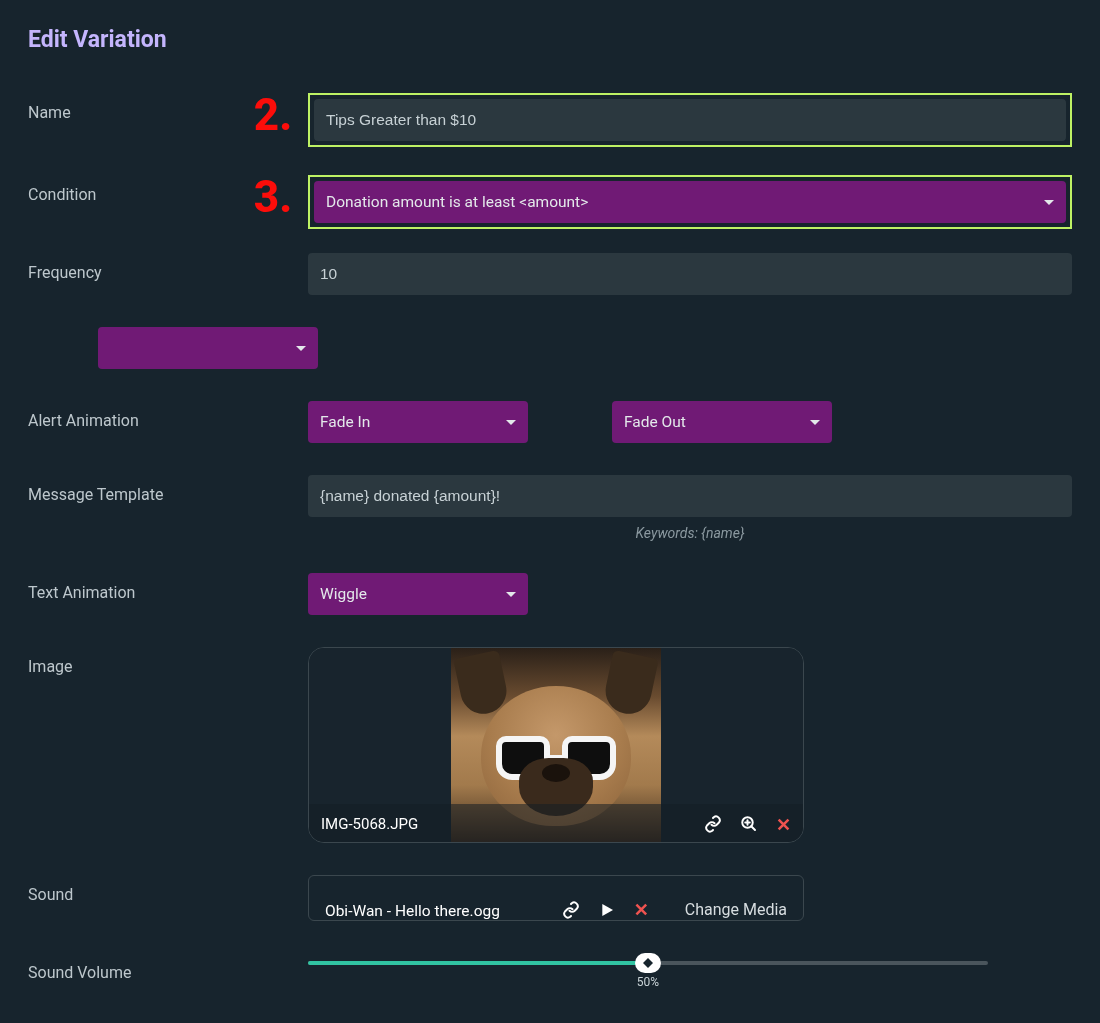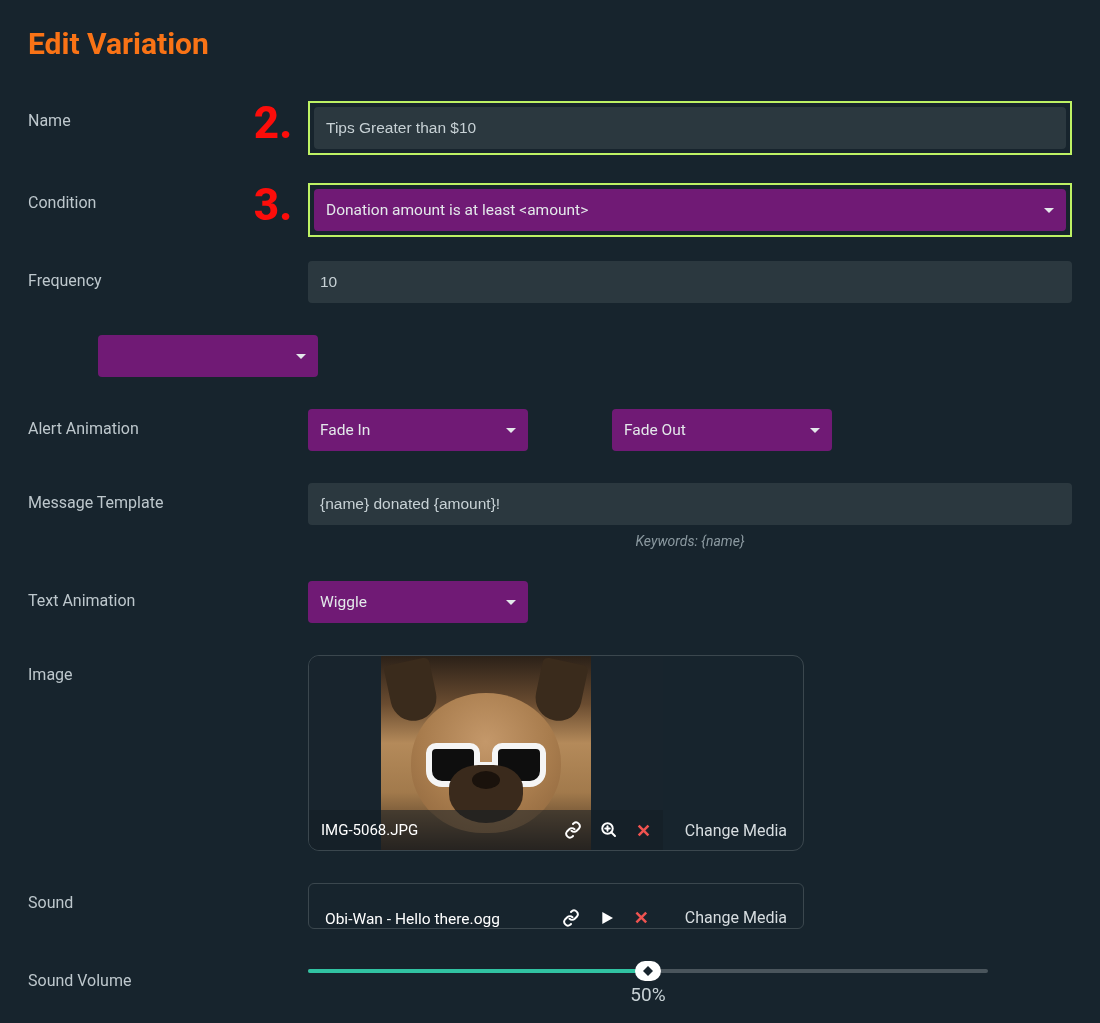--- a/index.html
+++ b/index.html
@@ -7,23 +7,23 @@
     background: #17242d;
     color: #e3e8ea;
     font-family: -apple-system, BlinkMacSystemFont, "Segoe UI", Roboto, Arial, sans-serif;
     font-size: 15px;
     width: 1100px;
     height: 1023px;
     overflow: hidden;
   }
   .container { padding: 26px 28px; }
   .title {
-    font-size: 30px;
+    font-size: 23px;
     font-weight: 700;
-    color: #f97316;
+    color: #c4b5fd;
     margin-bottom: 40px;
   }
   .row {
     display: flex;
     align-items: flex-start;
     margin-bottom: 32px;
   }
   .label-col {
     width: 210px;
     flex-shrink: 0;
@@ -84,26 +84,27 @@
   .anim-selects { display: flex; gap: 84px; }
   .hint {
     color: #8b99a0;
     font-style: italic;
     font-size: 14px;
     margin-top: 8px;
     text-align: center;
   }
   .media-box {
     border: 1px solid #3b474e;
-    border-radius: 11px;
+    border-radius: 16px;
     width: 496px;
     height: 196px;
     position: relative;
     overflow: hidden;
     display: flex;
+    flex-direction: column;
   }
   .media-preview {
     flex: 1;
     background: #18242d;
     position: relative;
     display: flex;
     align-items: center;
     justify-content: center;
   }
   .dog {
@@ -234,21 +235,21 @@
     width: 0; height: 0;
     border-top: 5px solid transparent;
     border-bottom: 5px solid transparent;
     border-left: 5px solid #17242d;
   }
   .slider-label {
     position: absolute;
     top: 22px;
     left: 50%;
     transform: translateX(-50%);
-    font-size: 19px;
+    font-size: 12px;
     color: #c7d1d5;
   }
   .row-tight { margin-bottom: 24px; margin-top: 28px; }
   .x-red { color: #ef5350; font-weight: 900; font-size: 18px; }
   .change-inline { color:#d7dde0; font-size:16px; margin-left:18px; cursor:pointer; }
 </style>
 </head>
 <body>
 
 <div class="container">

